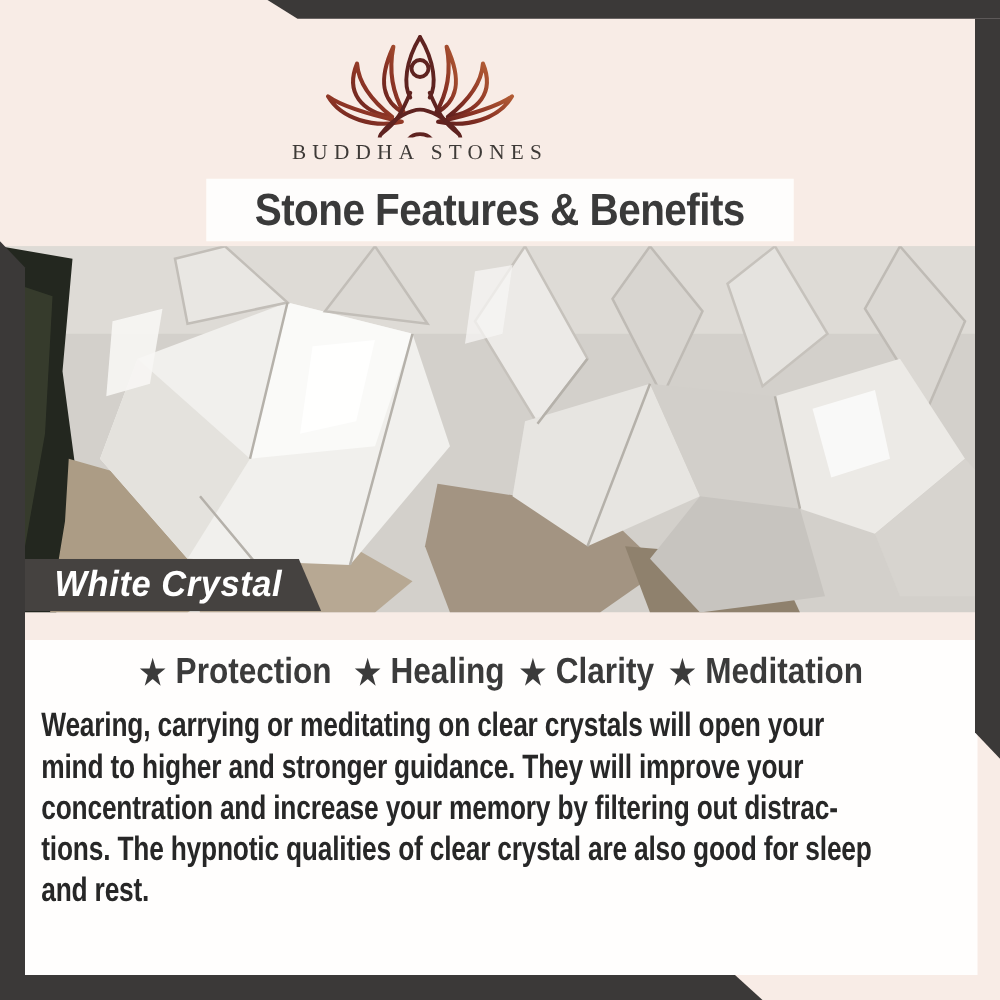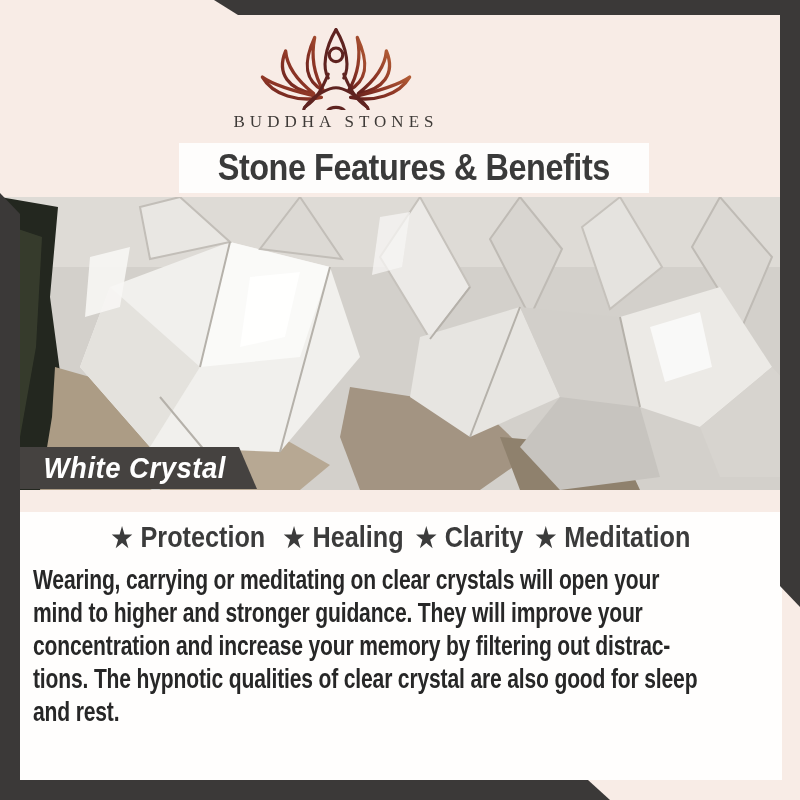--- a/index.html
+++ b/index.html
@@ -15,21 +15,21 @@
   .logo-wrap { position:absolute; top:18px; left:0; width:672px; text-align:center; z-index:2; }
   .lotus-svg { display:block; margin:0 auto; }
   .brand-name {
     margin-top:2px; font-family:"Liberation Serif", serif;
     font-size:17px; letter-spacing:5px; color:#3e3a37; font-weight:normal;
   }
 
   
   .title-banner {
     position:absolute; left:165px; top:143px; width:470px; height:50px;
-    background:#fefdfc; display:flex; align-items:center; justify-content:center; z-index:2;margin-left:14px;
+    background:#fefdfc; display:flex; align-items:center; justify-content:center; z-index:2;
   }
   .title-text {
     font-size:36px; font-weight:bold; color:#3a3a3a; white-space:nowrap;
     transform:scaleX(0.90); letter-spacing:-0.5px;
   }
 
   
   .photo { position:absolute; left:0; top:197px; width:800px; height:293px; z-index:1; }
   .photo svg { display:block; }
 

